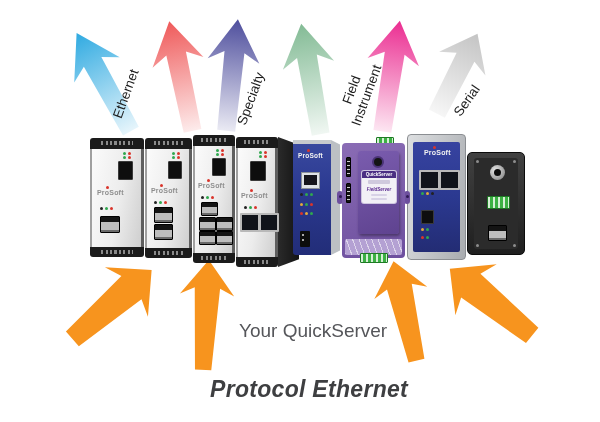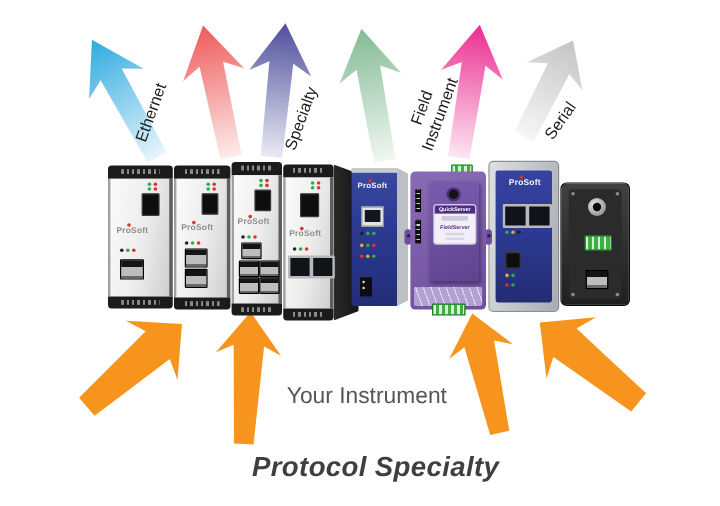--- a/index.html
+++ b/index.html
@@ -378,16 +378,16 @@
   <svg class="arr" width="58" height="110" viewBox="0 0 64 110" preserveAspectRatio="none" style="left:177px;top:260px;transform:rotate(3deg)">
     <polygon points="32,0 62,35 46,28 41,110 23,110 18,28 2,35" fill="#F7941E"></polygon>
   </svg>
   <svg class="arr" width="58" height="102" viewBox="0 0 64 110" preserveAspectRatio="none" style="left:376px;top:260px;transform:rotate(-13deg)">
     <polygon points="32,0 62,35 46,28 41,110 23,110 18,28 2,35" fill="#F7941E"></polygon>
   </svg>
   <svg class="arr" width="70" height="106" viewBox="0 0 64 110" preserveAspectRatio="none" style="left:456px;top:249px;transform:rotate(-51deg)">
     <polygon points="32,0 62,35 46,28 41,110 23,110 18,28 2,35" fill="#F7941E"></polygon>
   </svg>
 
-  <div class="apptext" style="left:239px;top:320px">Your Instrument</div>
-  <div class="titletext" style="left:210px;top:376px">Protocol Specialty</div>
+  <div class="apptext" style="left:239px;top:320px">Your QuickServer</div>
+  <div class="titletext" style="left:210px;top:376px">Protocol Ethernet</div>
 
 </div>
 
 </body></html>

